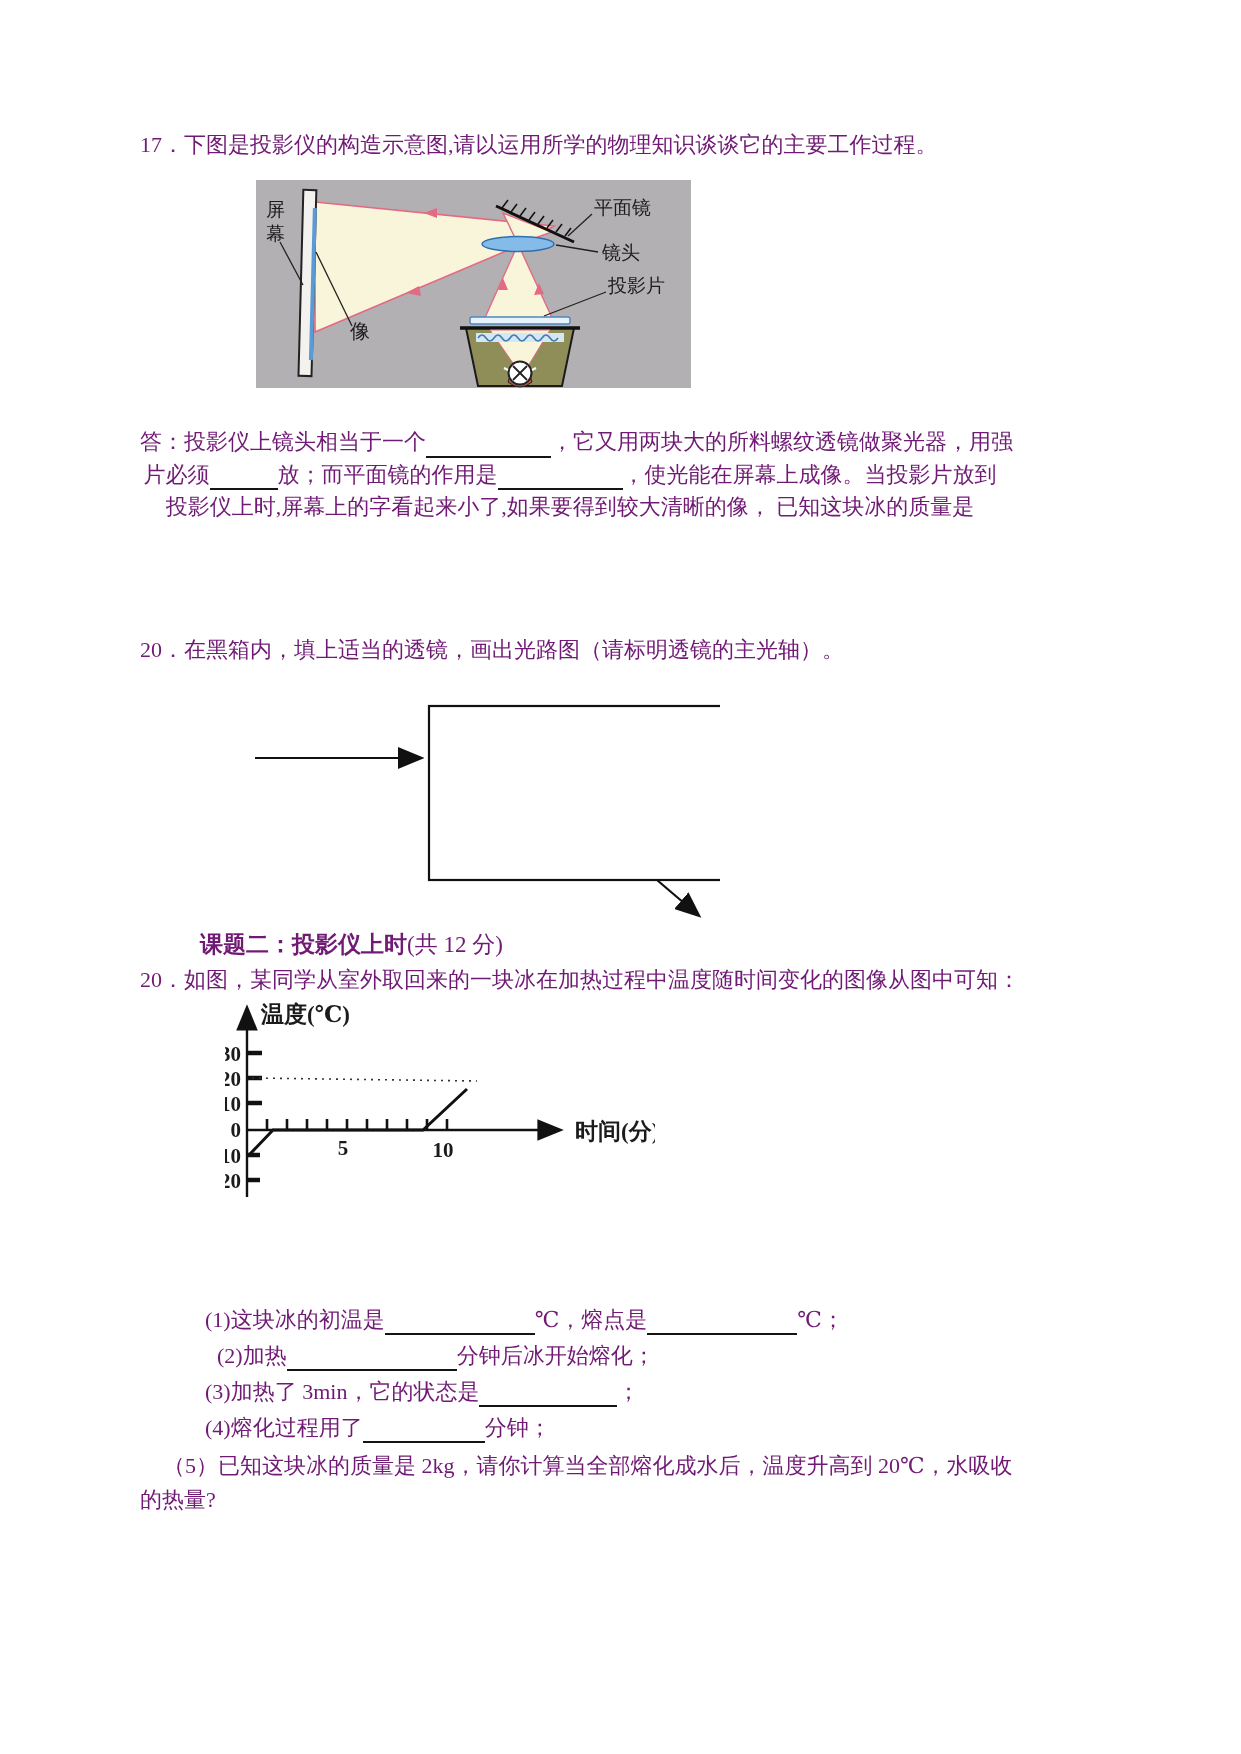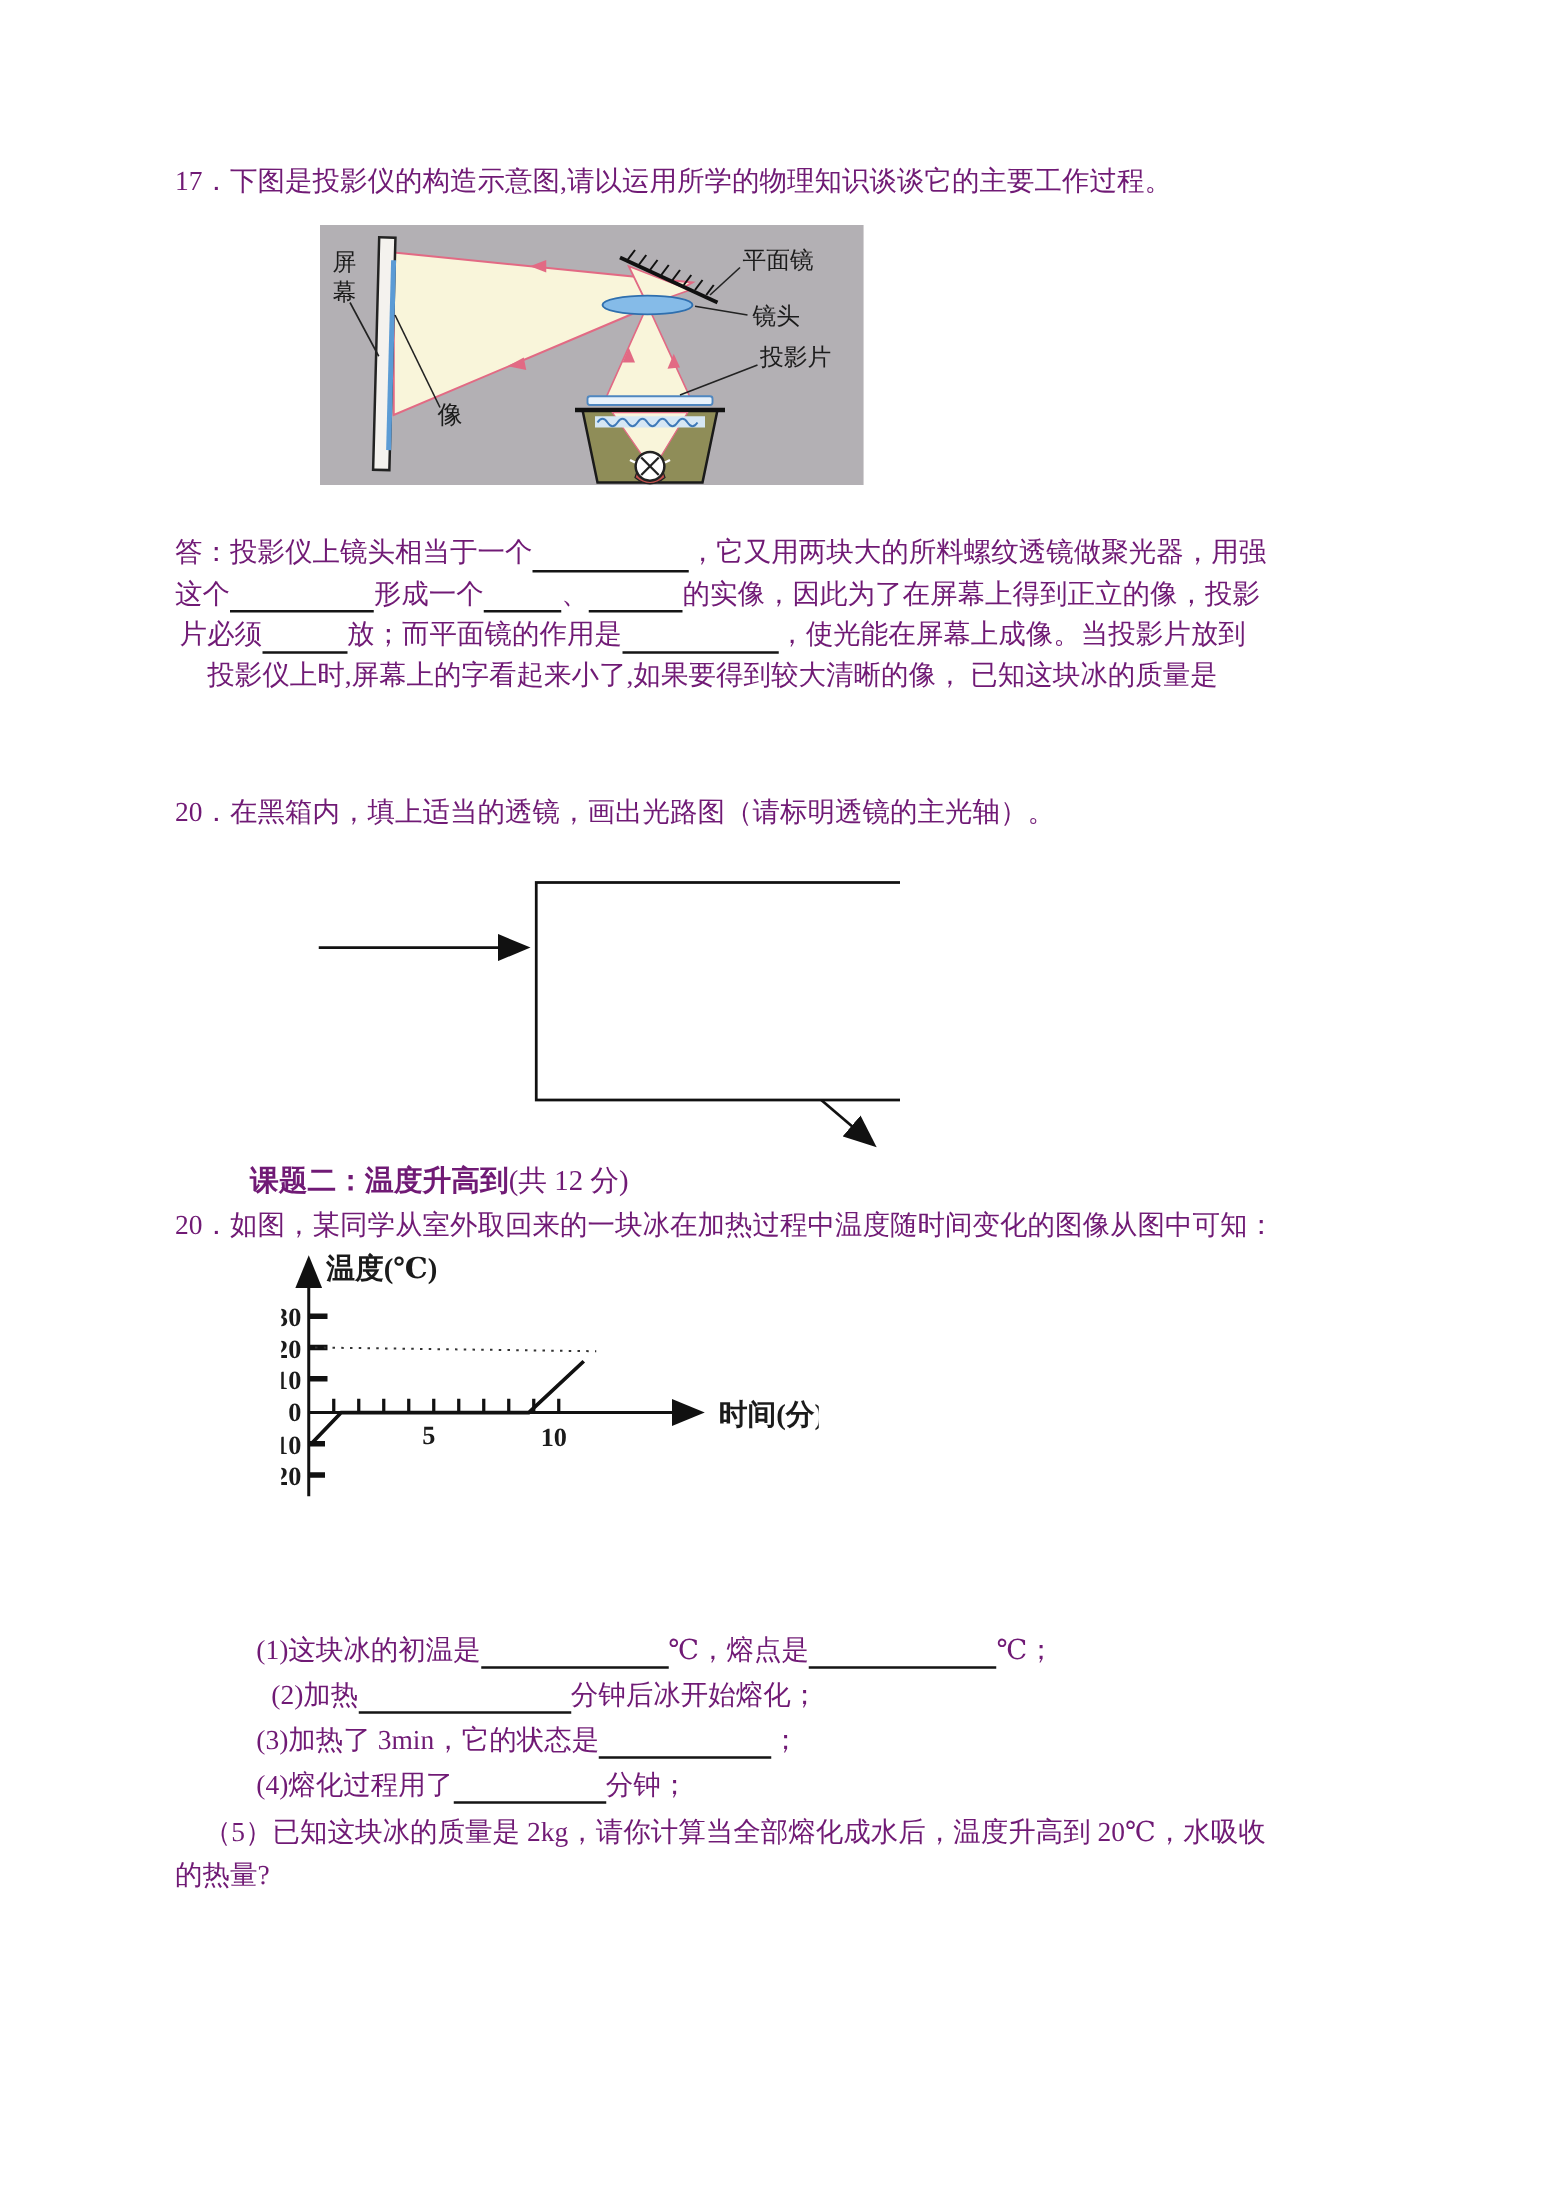--- a/index.html
+++ b/index.html
@@ -85,40 +85,39 @@
     <text x="10" y="36" font-size="19">屏</text>
     <text x="10" y="60" font-size="19">幕</text>
     <text x="338" y="34" font-size="19">平面镜</text>
     <text x="346" y="79" font-size="19">镜头</text>
     <text x="352" y="112" font-size="19">投影片</text>
     <text x="94" y="158" font-size="20">像</text>
   </svg>
 
   <div class="ans" style="top:426px">
     <div class="aline">答：投影仪上镜头相当于一个<span class="blank" style="width: 125px;"></span>，它又用两块大的所料螺纹透镜做聚光器，用强</div>
-    <div class="aline">这个<span class="blank" style="width: 115px;"></span>形成一个<span class="blank" style="width: 62px;"></span>、<span class="blank" style="width: 75px;"></span>的实像，因此为了在屏幕上得到正立的像，投影</div>
     <div class="aline">片必须<span class="blank" style="width: 68px;"></span>放；而平面镜的作用是<span class="blank" style="width: 125px;"></span>，使光能在屏幕上成像。当投影片放到</div>
     <div class="aline">投影仪上时,屏幕上的字看起来小了,如果要得到较大清晰的像， 已知这块冰的质量是</div>
   </div>
 
   <div class="line" style="top:633px">20．在黑箱内，填上适当的透镜，画出光路图（请标明透镜的主光轴）。</div>
 
   <svg style="left:240px;top:668px" width="480" height="262" viewBox="0 0 480 262">
     <defs>
       <marker id="arrowB" markerWidth="12" markerHeight="10" refX="10" refY="5" orient="auto">
         <polygon points="0,0 12,5 0,10" fill="#111"></polygon>
       </marker>
     </defs>
     <rect x="189" y="38" width="308" height="174" fill="none" stroke="#111" stroke-width="2.2"></rect>
     <line x1="15" y1="90" x2="180" y2="90" stroke="#111" stroke-width="2.2" marker-end="url(#arrowB)"></line>
     <line x1="417" y1="212" x2="458" y2="247" stroke="#111" stroke-width="2.2" marker-end="url(#arrowB)"></line>
   </svg>
 
   <div class="line hdr" style="top:928px;left:200px">
-    <span class="bold">课题二：温度升高到</span><span>(共 12 分)</span>
+    <span class="bold">课题二：投影仪上时</span><span>(共 12 分)</span>
   </div>
 
   <div class="line" style="top:963px">20．如图，某同学从室外取回来的一块冰在加热过程中温度随时间变化的图像从图中可知：</div>
 
   <svg style="left:225px;top:995px" width="430" height="212" viewBox="0 0 430 212">
     <defs>
       <marker id="arrowG" markerWidth="11" markerHeight="9" refX="9" refY="4.5" orient="auto">
         <polygon points="0,0 11,4.5 0,9" fill="#111"></polygon>
       </marker>
     </defs>

